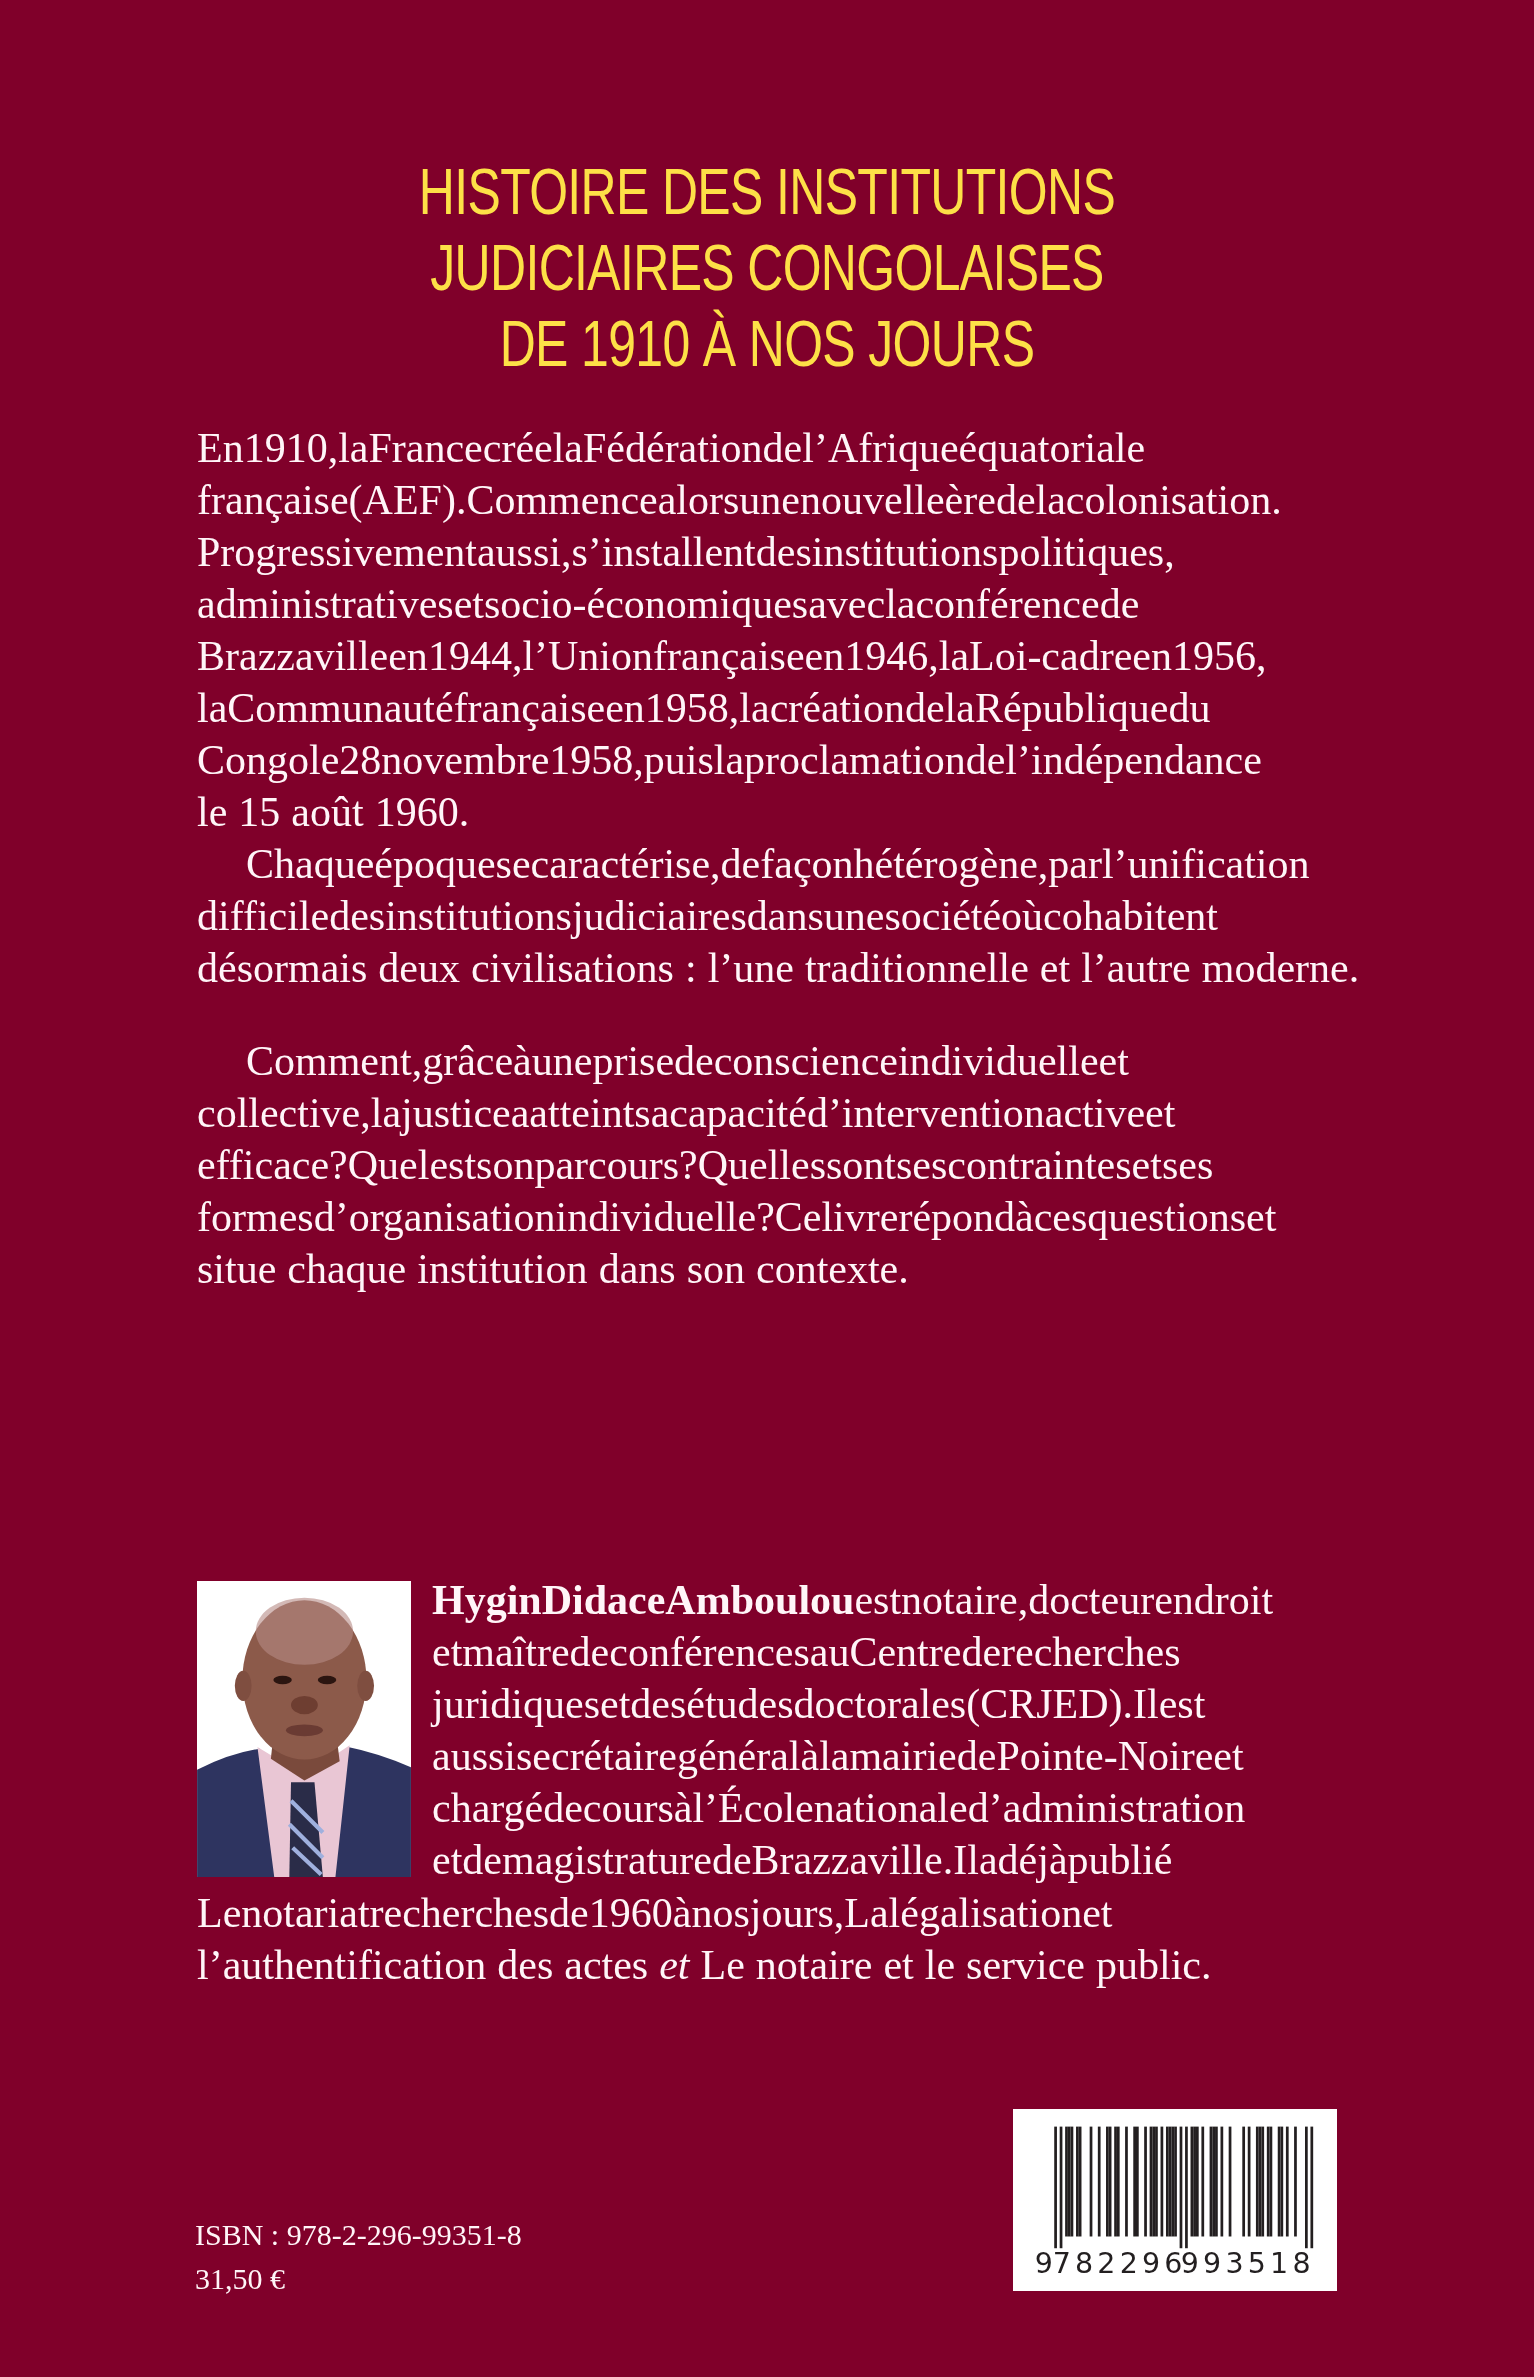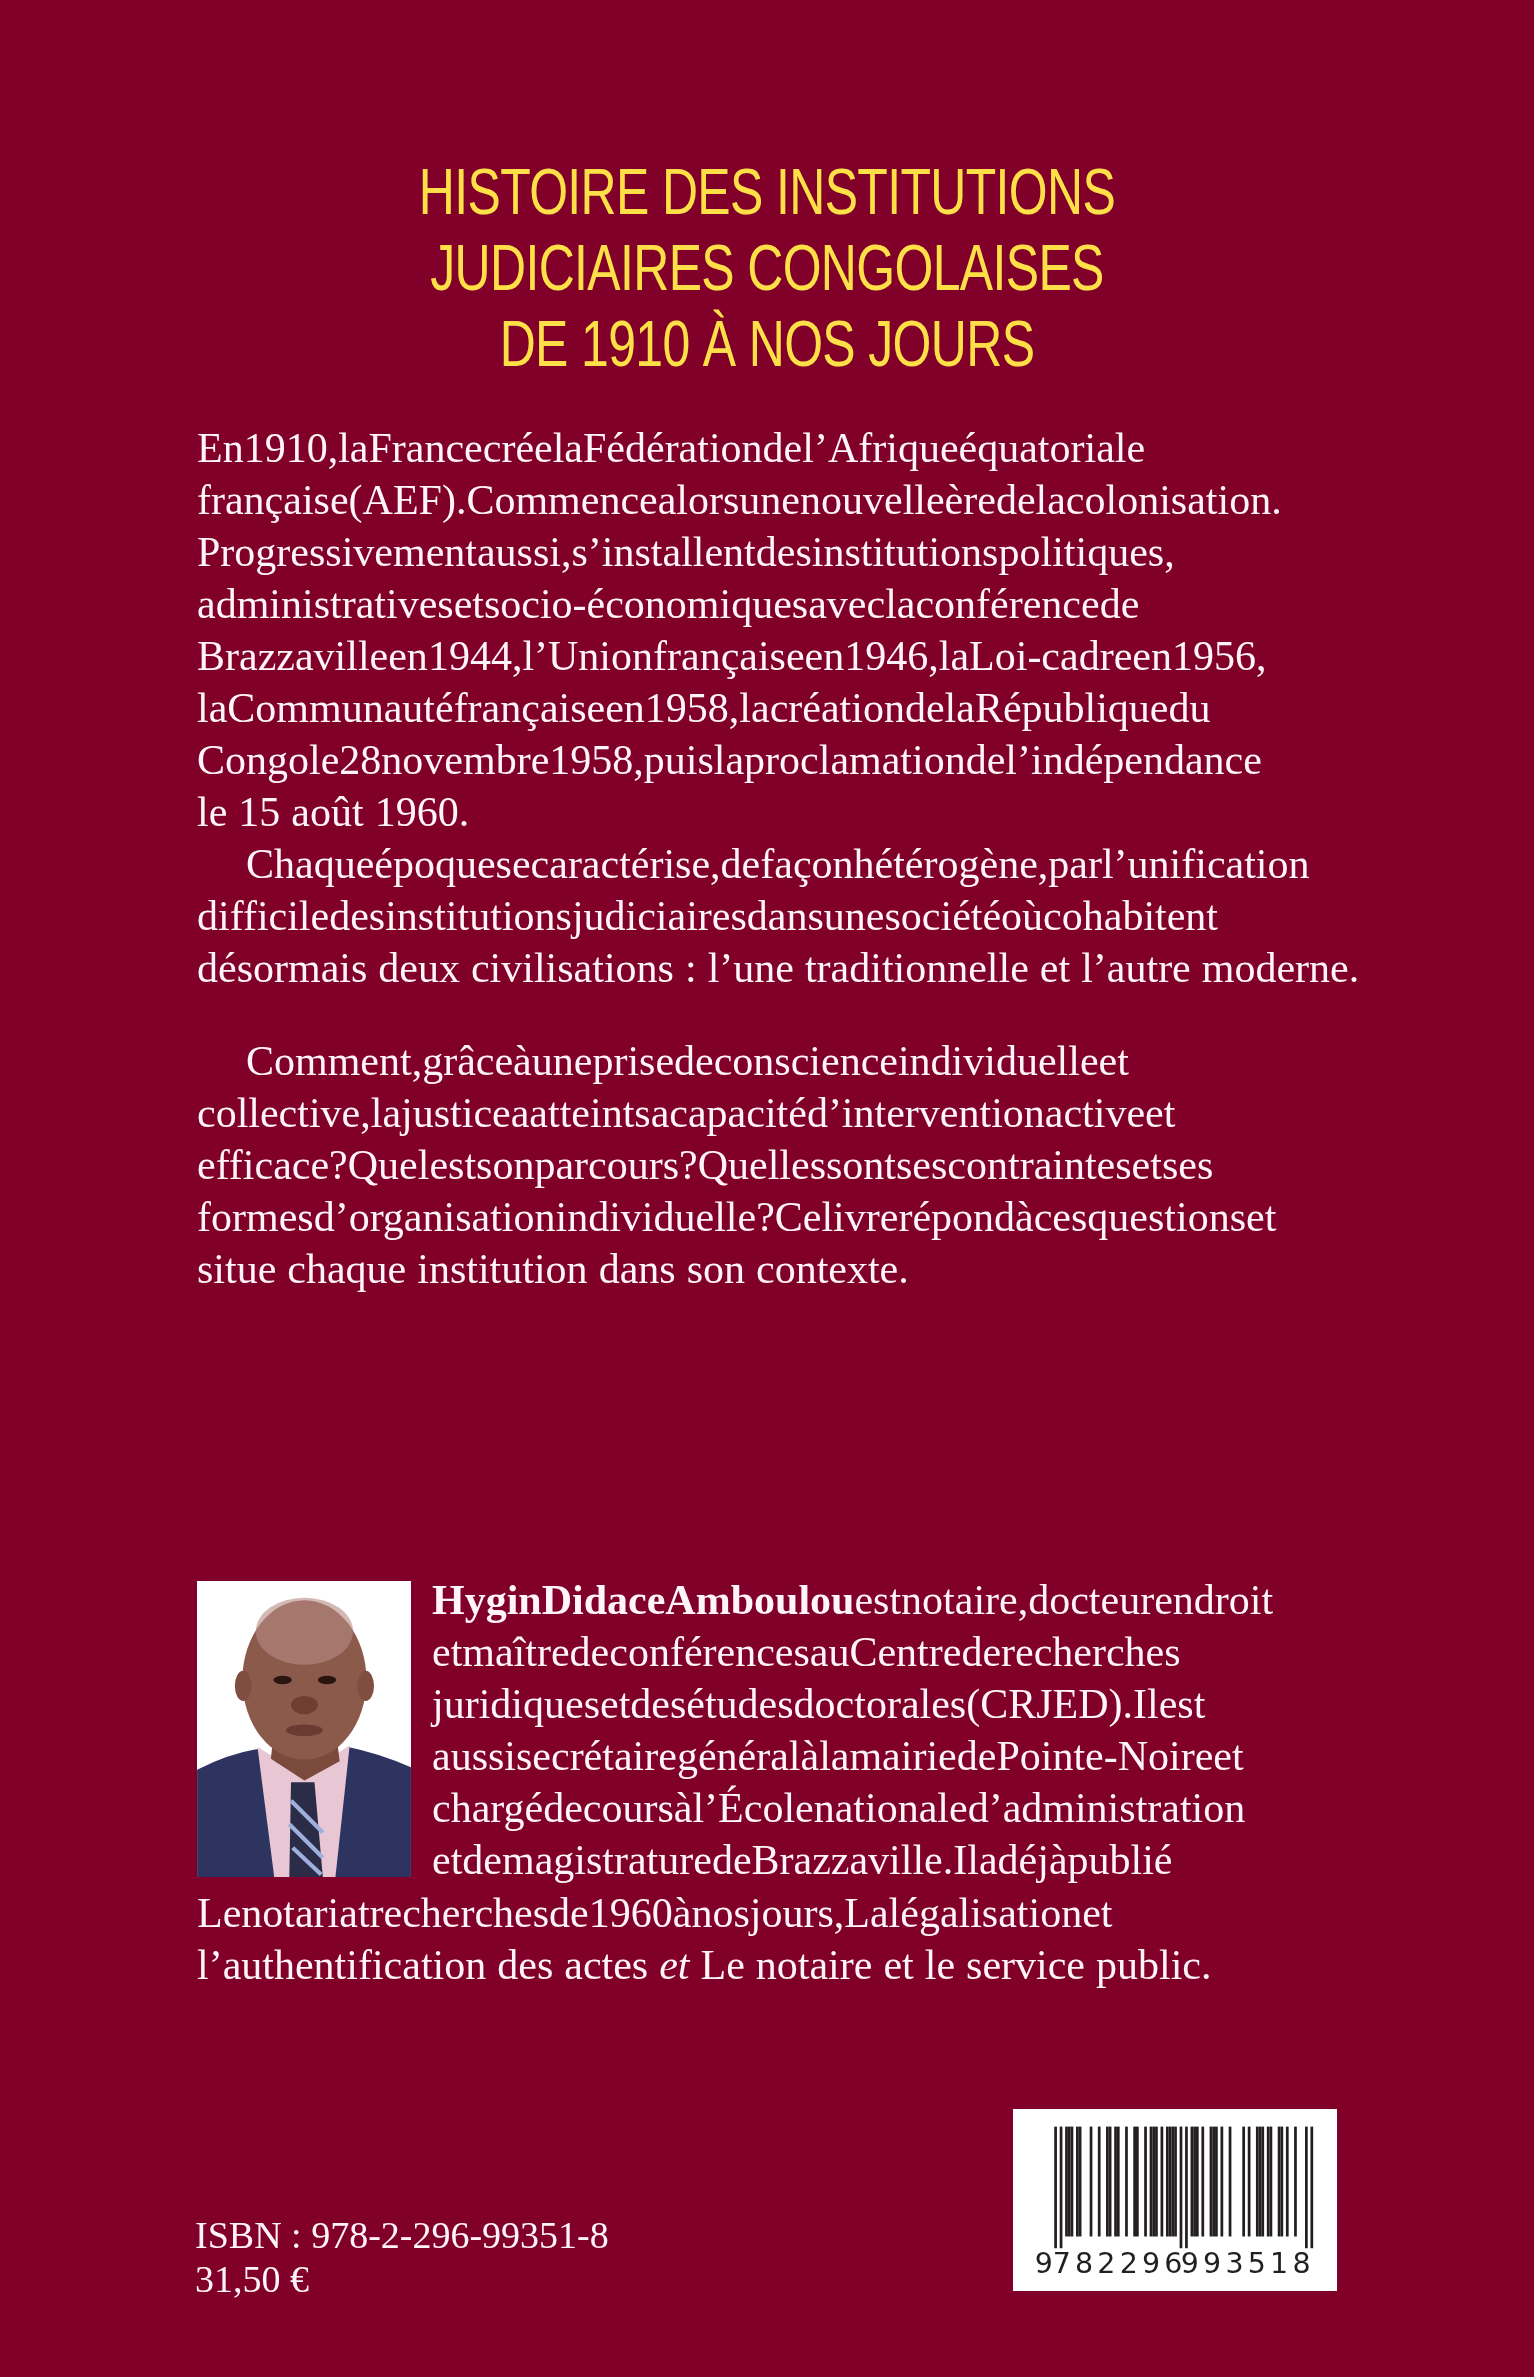--- a/index.html
+++ b/index.html
@@ -35,21 +35,21 @@
     position: absolute; left: 197px; width: 1139px; top: 1887px;
     color: #FFF5F8;
     font-family: "Liberation Serif", serif;
     font-size: 42px; line-height: 52px;
   }
   .jl { display: flex; justify-content: flex-start; white-space: nowrap; }
   .jl.left { justify-content: flex-start; gap: 11px; }
   .isbn {
     position: absolute; left: 195px; top: 2213px;
     color: #FFF5F8; font-family: "Liberation Serif", serif;
-    font-size: 38px; line-height: 44px;
+    font-size: 30px; line-height: 44px;
   }
   .barcode-box {
     position: absolute; left: 1013px; top: 2109px; width: 324px; height: 182px;
     background: #fff;
   }
   .barcode-box svg { position: absolute; left: 0; top: 0; }
 </style>
 </head>
 <body>
 

